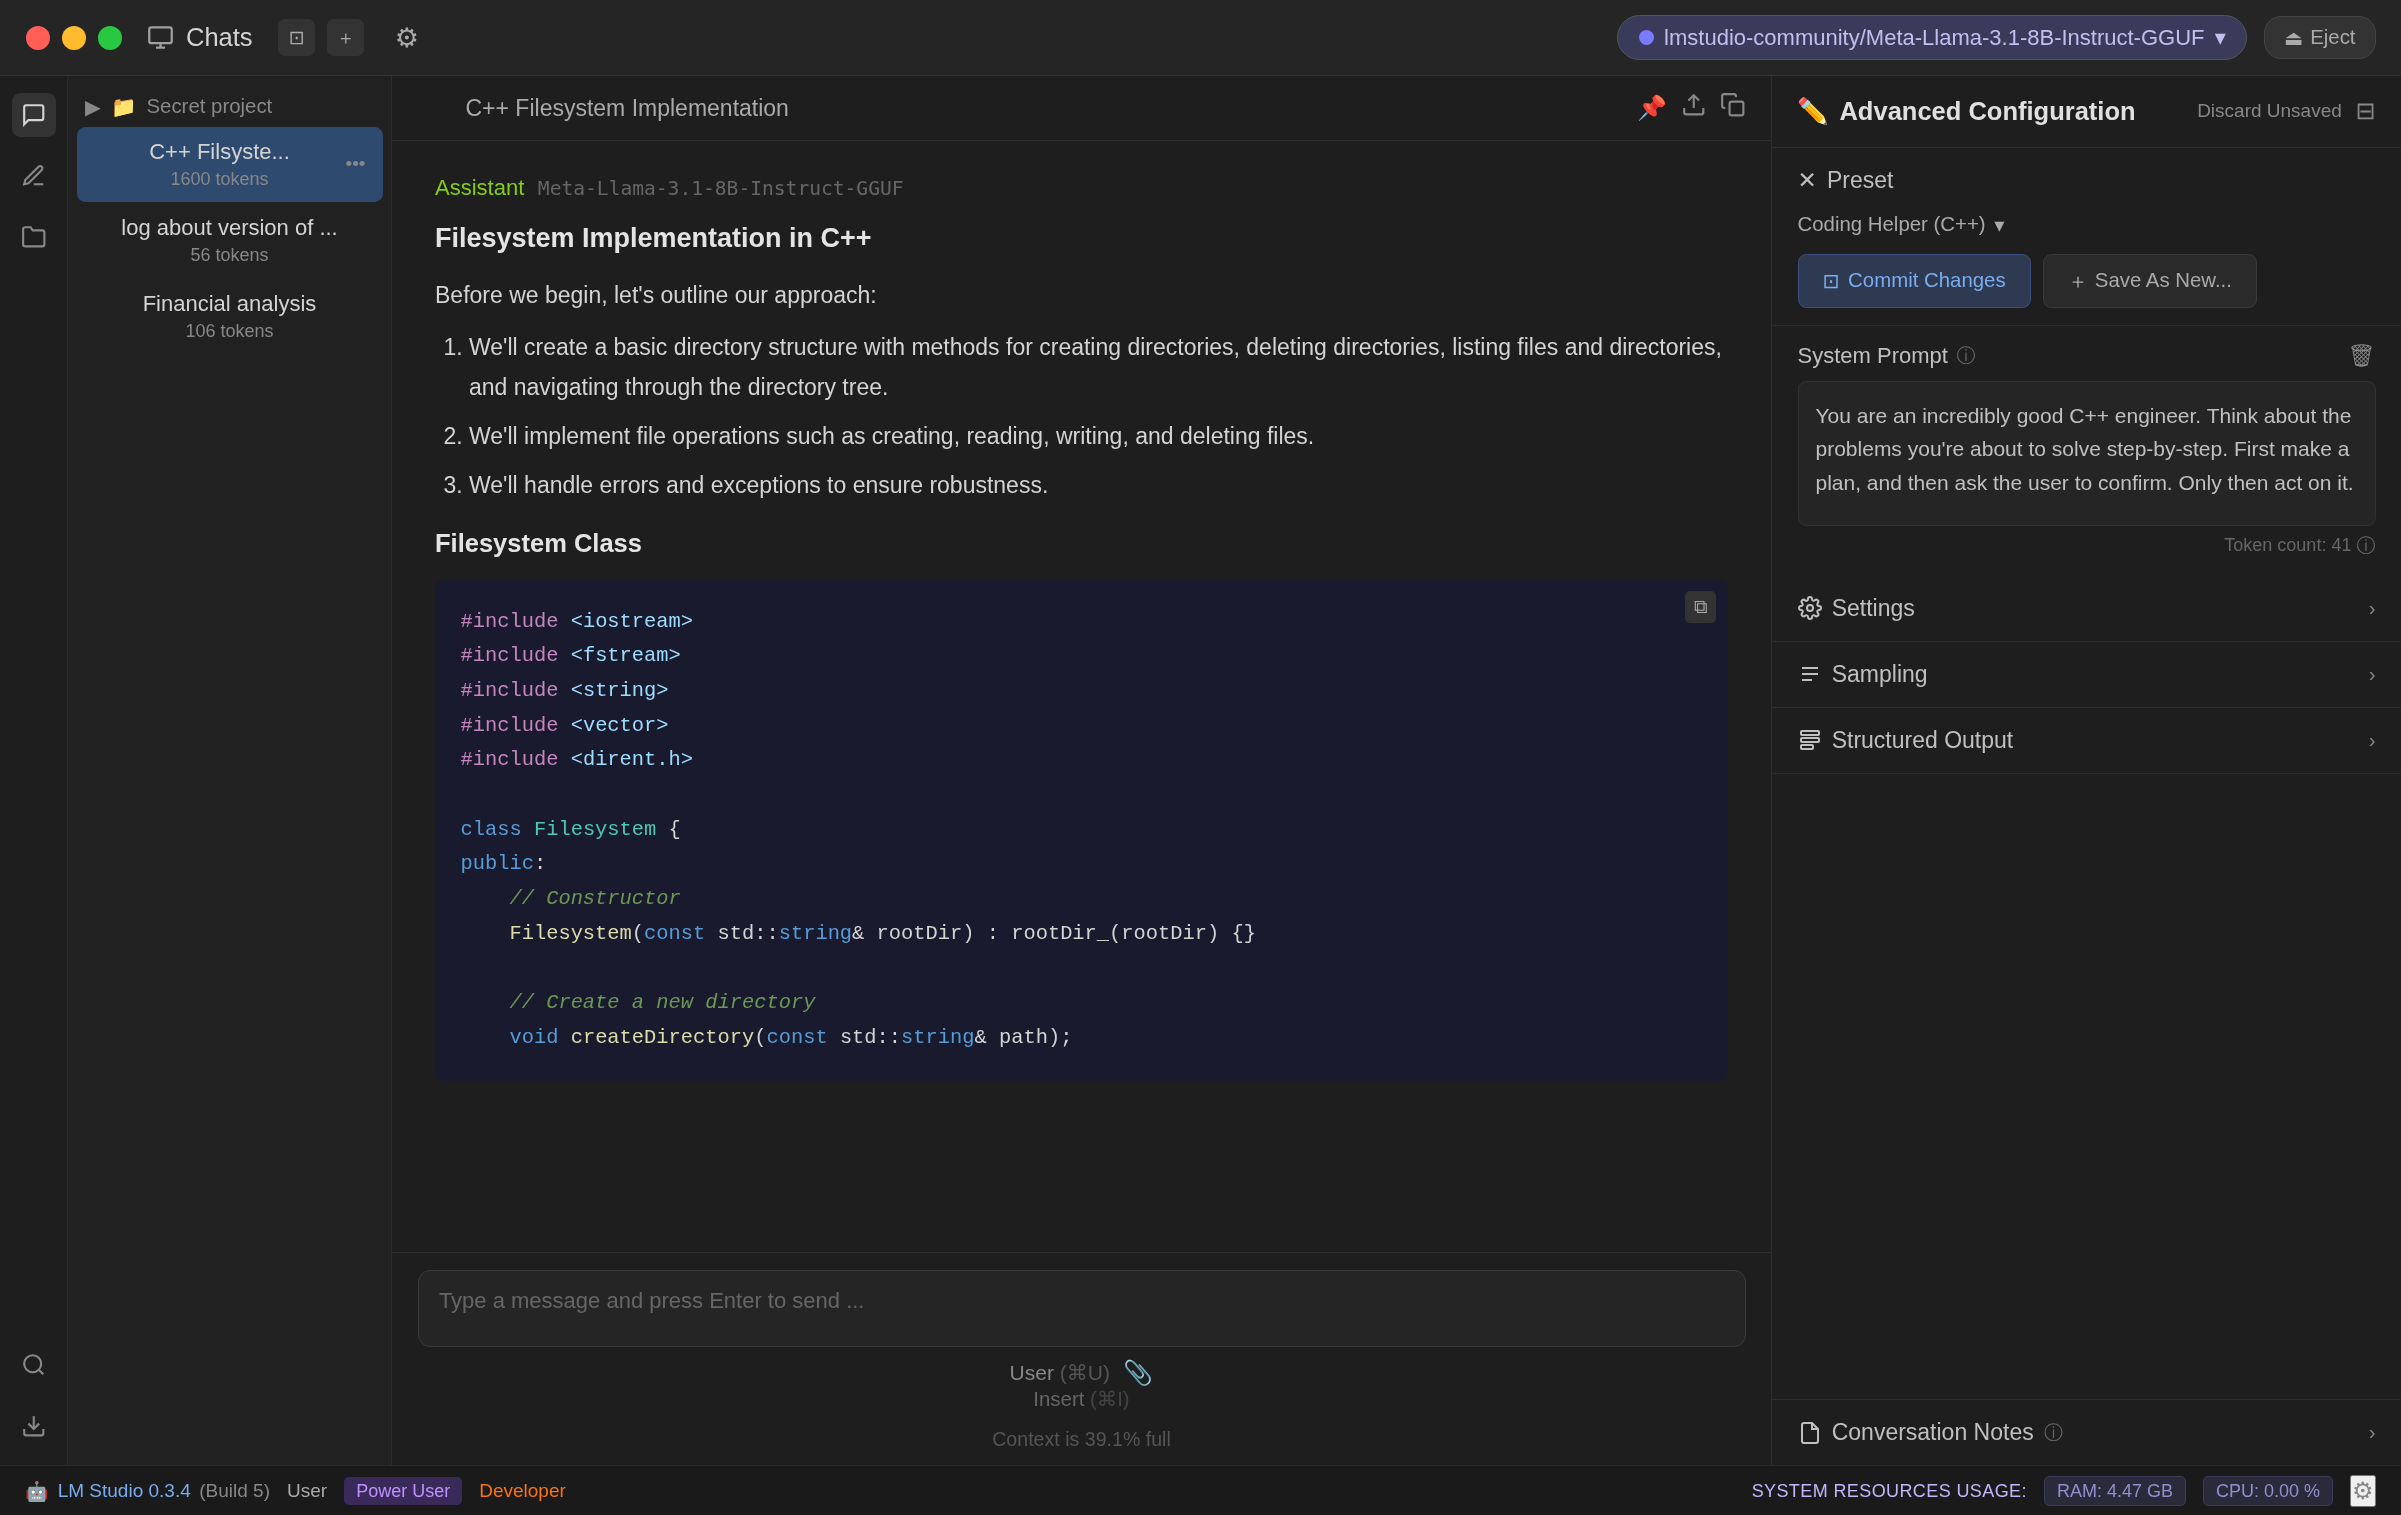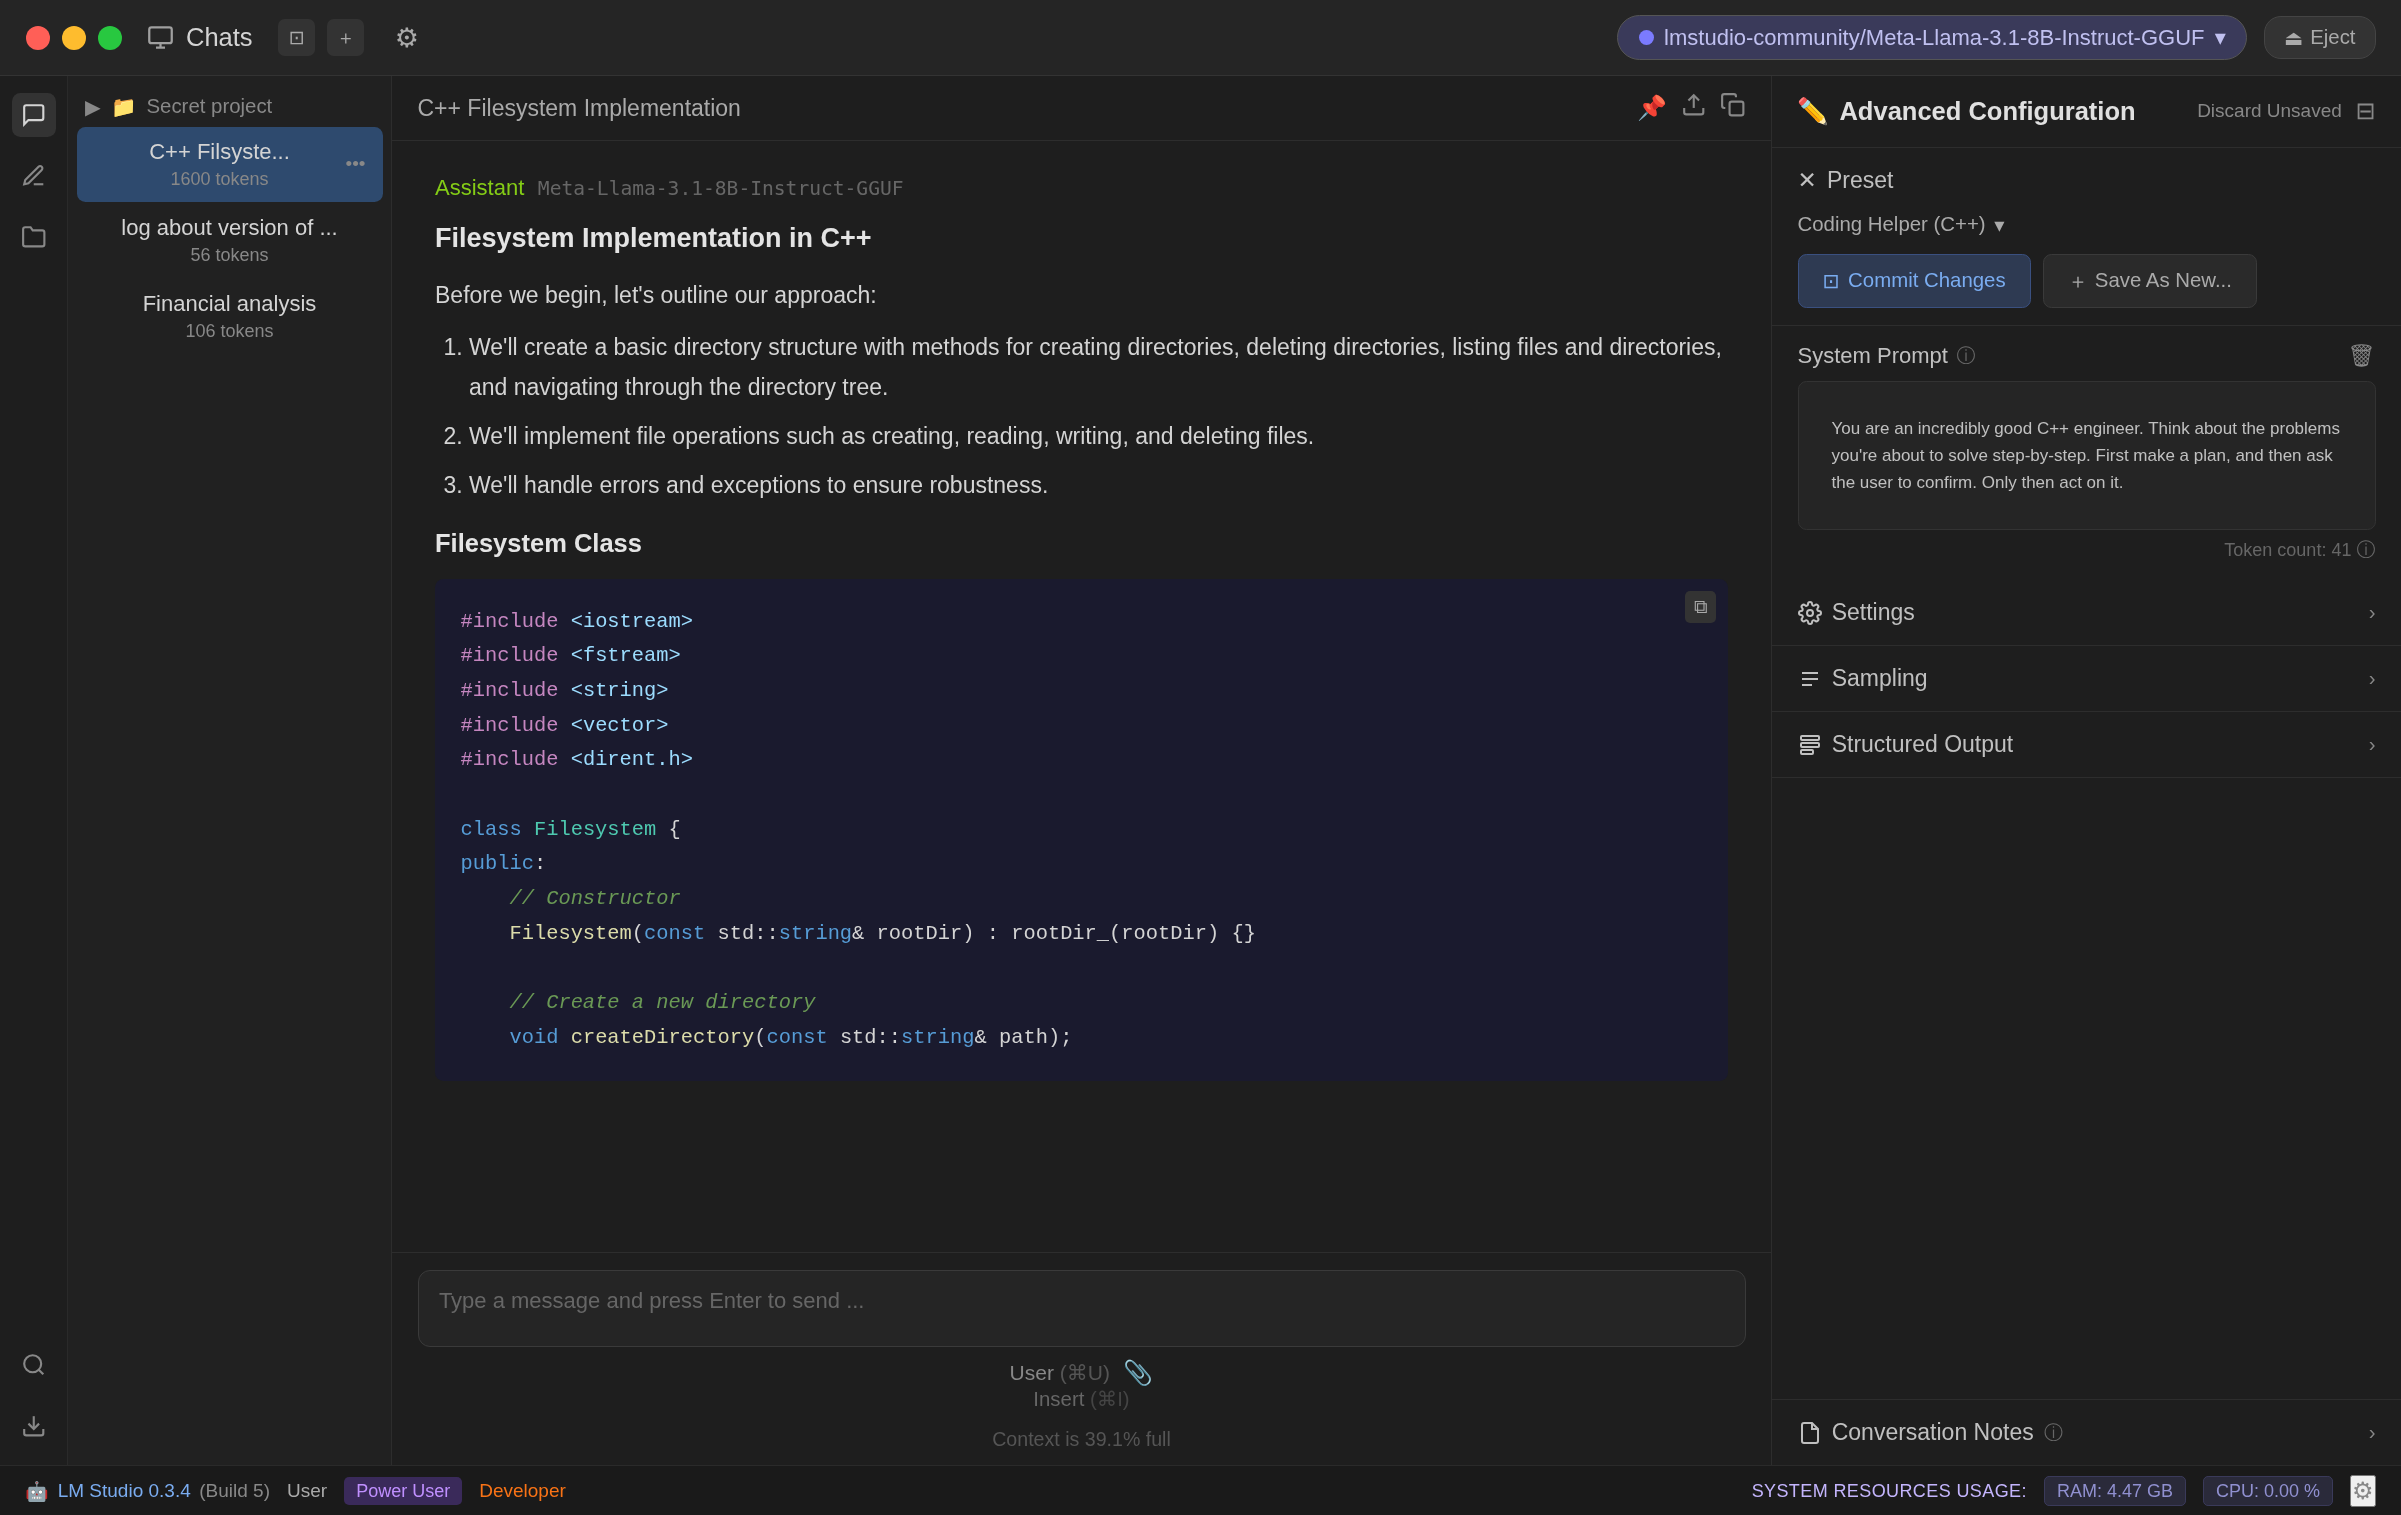--- a/index.html
+++ b/index.html
@@ -199,20 +199,21 @@
       height: 65px;
       border-bottom: 0.9px solid #2d2d2d;
       display: flex;
       align-items: center;
       padding: 0 25.5px;
       justify-content: space-between;
     }
     .chat-header-title {
       font-size: 23px;
       color: #aaa;
+      margin-left: 48px;
     }
     .chat-header-icons {
       display: flex;
       gap: 13.6px;
     }
     .chat-header-icon {
       color: #888;
       font-size: 24px;
       cursor: pointer;
       background: none;
@@ -451,22 +452,22 @@
     }
     .system-prompt-label {
       display: flex;
       align-items: center;
       gap: 8.5px;
     }
     .system-prompt-textarea {
       background: #252525;
       border: 0.9px solid #333;
       border-radius: 8.5px;
-      padding: 33px;
-      font-size: 17px;
+      padding: 17px;
+      font-size: 21px;
       color: #c0c0c0;
       line-height: 1.6;
       width: 100%;
       min-height: 145px;
     }
     .token-count {
       font-size: 18px;
       color: #666;
       text-align: right;
       padding-top: 6.8px;

